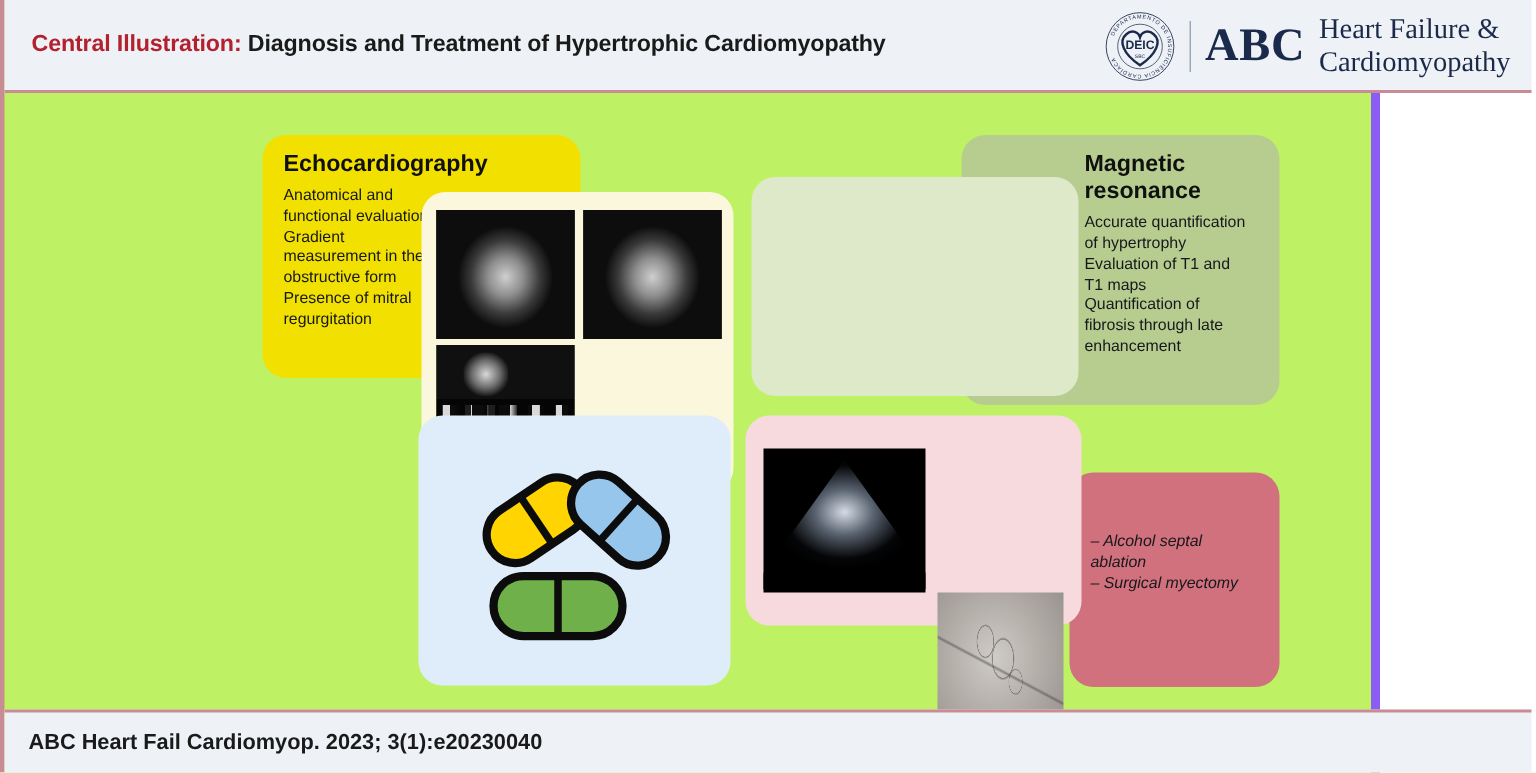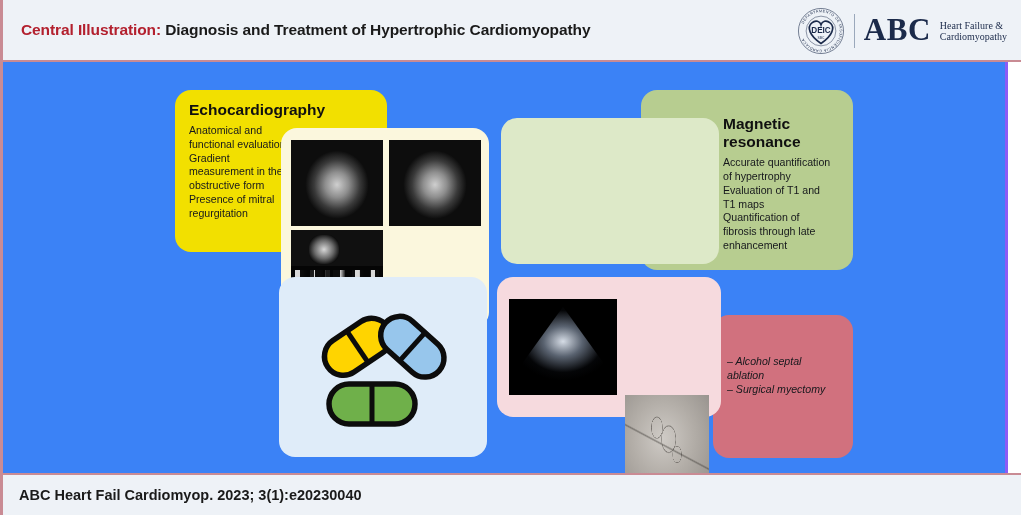--- a/index.html
+++ b/index.html
@@ -4,24 +4,24 @@
 <style>
   * { box-sizing: border-box; margin: 0; padding: 0; }
   html, body {
     width: 1024px; height: 515px;
     background: #ffffff;
     font-family: "Liberation Sans", sans-serif;
     overflow: hidden;
   }
   .figure {
     position: relative;
-    width: 1008px; height: 515px;
-    background: #3b82f6;
+    width: 920px; height: 515px;
+    background: #bef264;
     border-left: 3px solid #c98b94;
-    border-right: 3px solid #8b5cf6;
+    border-right: 6px solid #8b5cf6;
   }
 
   
   .header {
     position: absolute; left: 0; top: 0;
     width: 1018px; height: 62px;
     background: #eef2f7;
     border-bottom: 2px solid #c98b94;
     display: flex; align-items: center;
   }
@@ -39,21 +39,21 @@
   }
   .seal { width: 48px; height: 48px; position: relative; }
   .logo-divider { width: 1px; height: 34px; background: #9aa8bb; }
   .abc-word {
     font-family: "Liberation Serif", serif;
     font-size: 31px; color: #1b2a4a; letter-spacing: 0.5px;
     line-height: 1; padding-bottom: 3px; font-weight: bold;
   }
   .abc-sub {
     font-family: "Liberation Serif", serif;
-    font-size: 10px; color: #1b2a4a; line-height: 1.14;
+    font-size: 19px; color: #1b2a4a; line-height: 1.14;
   }
 
   
   .footer {
     position: absolute; left: 0; bottom: 0;
     width: 1018px; height: 42px;
     background: #eef2f7;
     border-top: 2px solid #c98b94;
     padding-left: 44px;
   }
@@ -72,21 +72,21 @@
     line-height: 1.17;
   }
   .card-body {
     font-size: 10.6px; color: #16181c; line-height: 1.30;
     margin-top: 5px; white-space: pre-line;
   }
 
   #card-echo   { left: 172px; top: 28px;  width: 212px; height: 162px; background: #f2e000; }
   #card-echo .pad   { padding: 11px 14px 0 14px; }
   #card-mri    { left: 638px; top: 28px;  width: 212px; height: 180px; background: #b7cd90; }
-  #card-mri .pad    { padding: 11px 14px 0 82px; margin-top: 14px; }
+  #card-mri .pad    { padding: 11px 14px 0 82px; }
   #card-med    { left: 172px; top: 253px; width: 200px; height: 143px; background: #9aa5d2; }
   #card-med .pad    { padding: 12px 14px 0 14px; }
   #card-septal { left: 710px; top: 253px; width: 140px; height: 143px; background: #d1717e; }
   #card-septal .pad { padding: 12px 12px 0 14px; }
 
   
   .holder { position: absolute; border-radius: 16px; }
   #holder-echo   { left: 278px; top: 66px;  width: 208px; height: 200px; background: #fbf7dd; }
   #holder-mri    { left: 498px; top: 56px;  width: 218px; height: 146px; background: #dde9c8; }
   #holder-med    { left: 276px; top: 215px; width: 208px; height: 180px; background: #dfecf9; }

